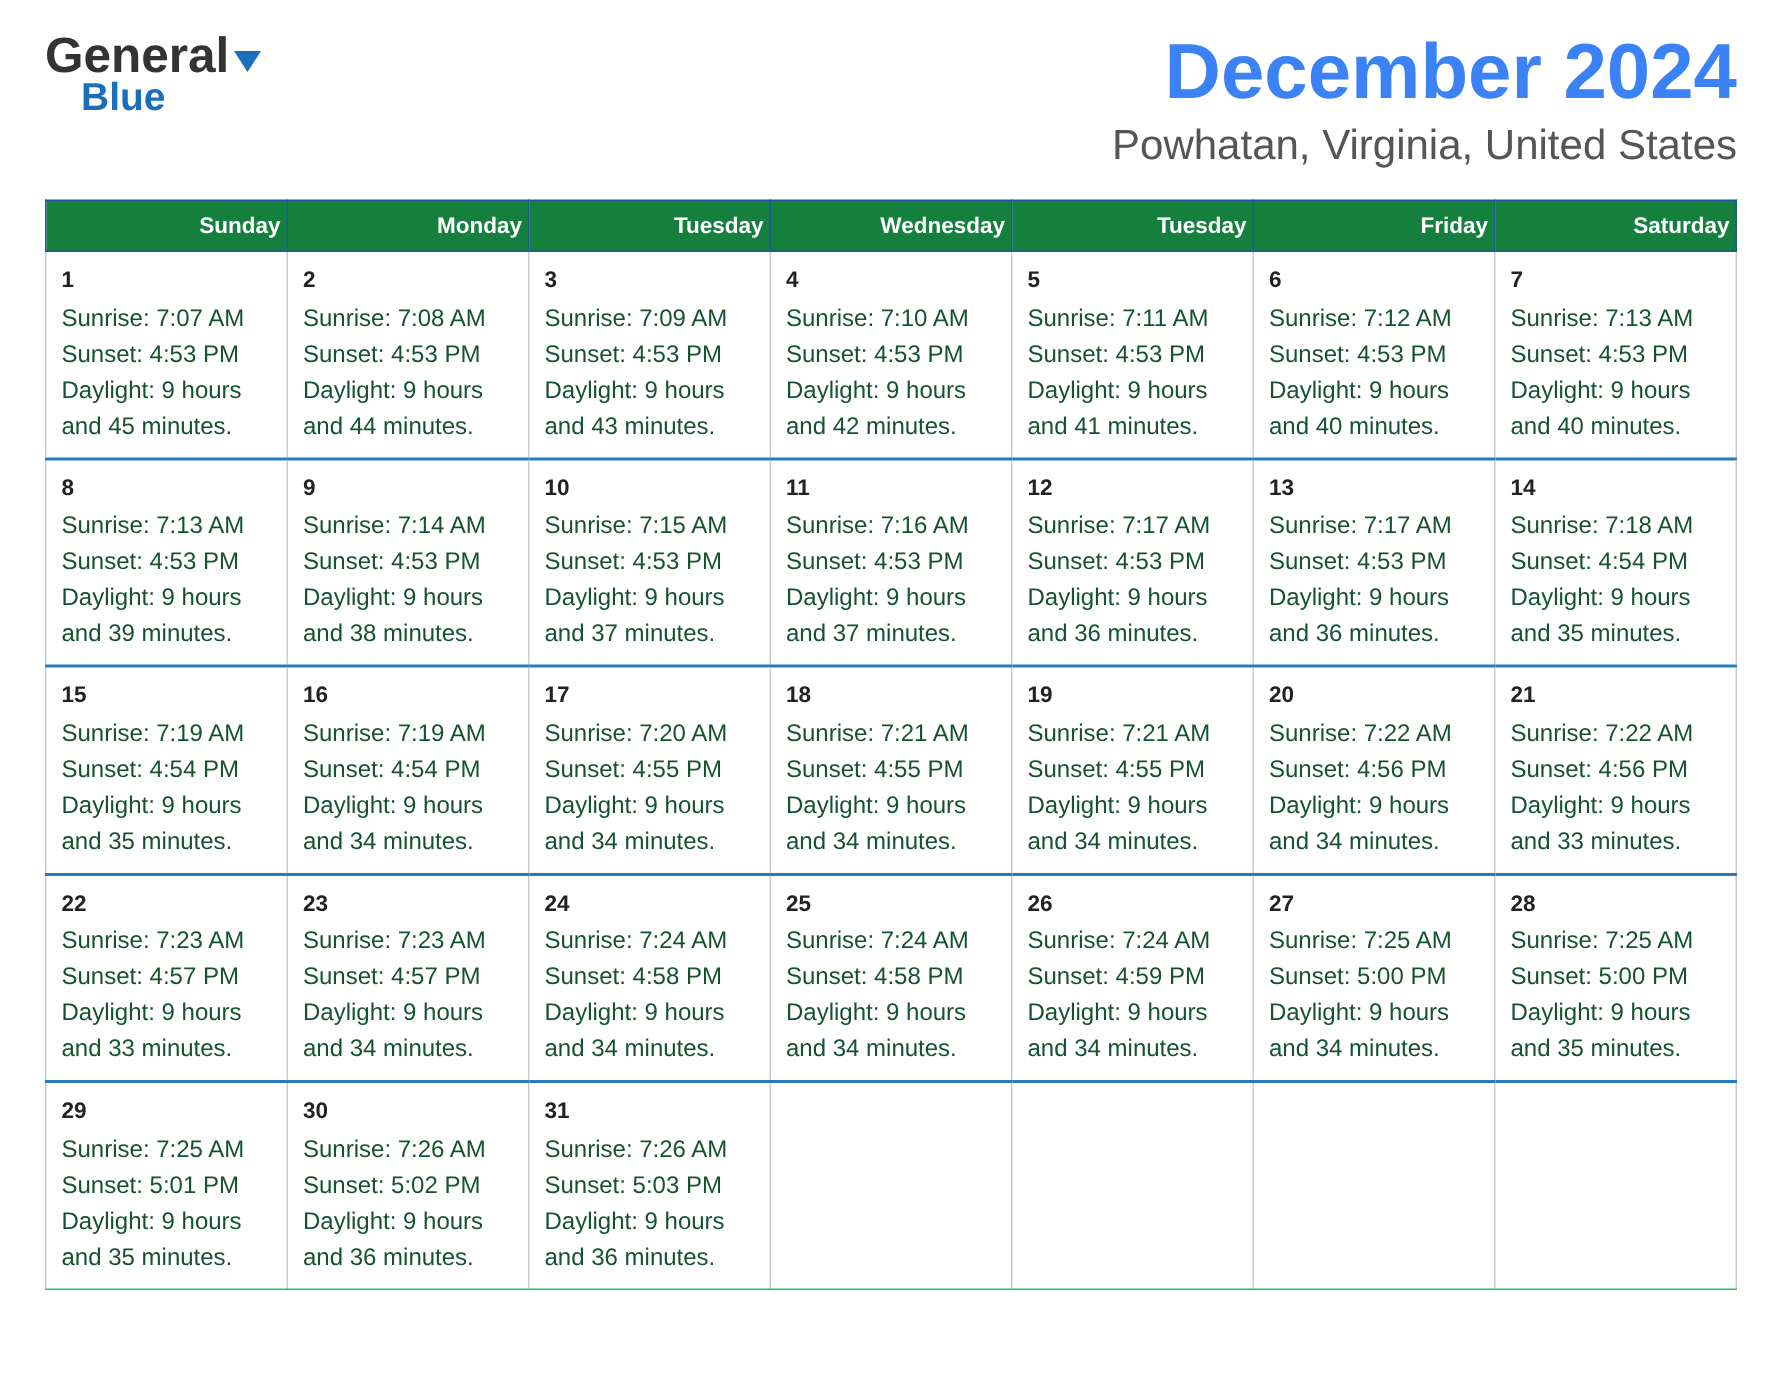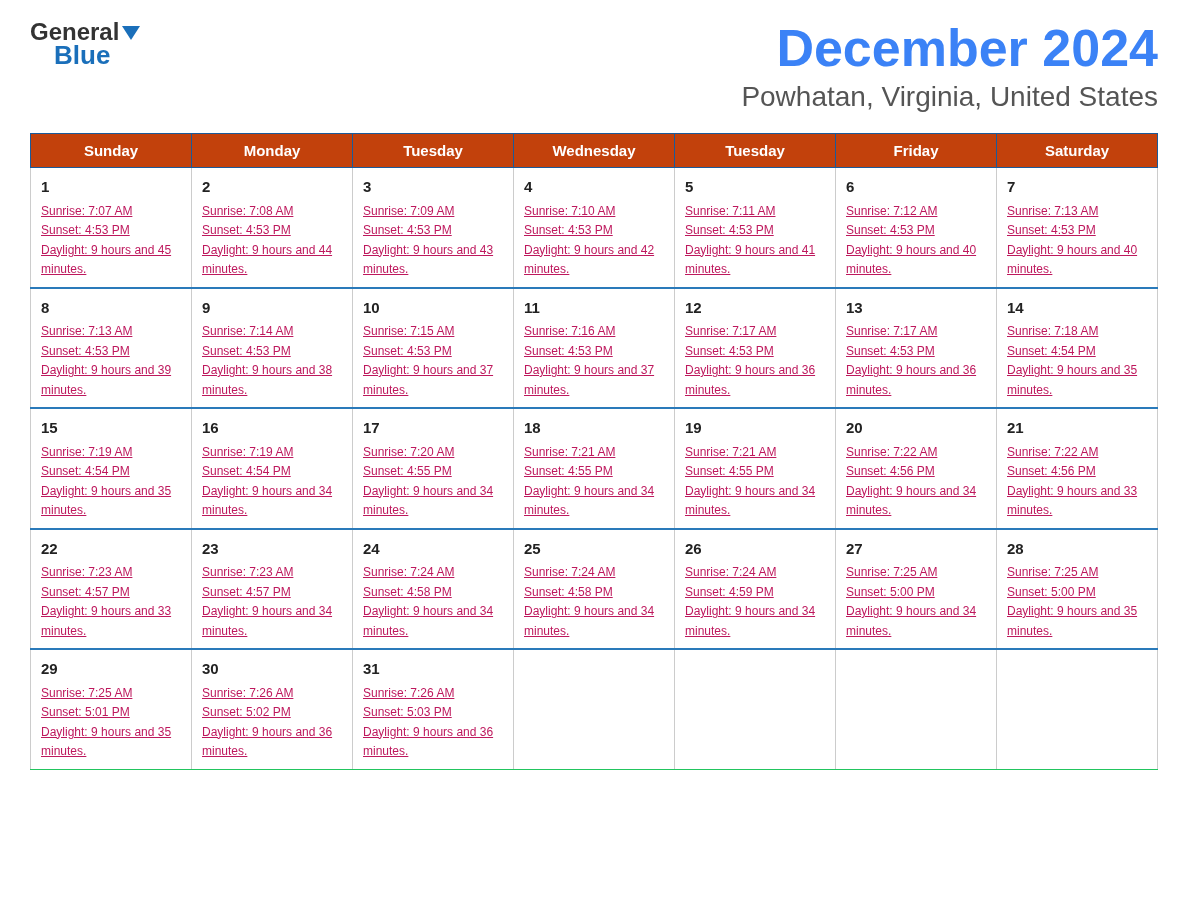--- a/index.html
+++ b/index.html
@@ -29,49 +29,48 @@
       font-size: 28px;
       color: #555;
       margin-top: 4px;
     }
     .calendar-table {
       width: 100%;
       border-collapse: collapse;
       border: 1px solid #aaa;
     }
     .calendar-table th {
-      background-color: #c2410c;
+      background-color: #15803d;
       color: #fff;
       font-size: 15px;
       font-weight: bold;
-      padding: 8px 28px;
-      text-align: center;
+      padding: 8px 4px;
+      text-align: right;
       border: 1px solid #1a5a9a;
     }
     .calendar-table td {
       vertical-align: top;
       padding: 8px 10px;
       border: 1px solid #ccc;
       font-size: 13px;
       color: #333;
       line-height: 1.5;
       width: 14.28%;
       min-height: 90px;
     }
     .day-number {
       font-size: 15px;
       font-weight: bold;
       color: #222;
       display: block;
       margin-bottom: 2px;
     }
     .day-info {
-      font-size: 12px;
-      color: #be185d;
-      text-decoration: underline;
+      font-size: 16px;
+      color: #14532d;
     }
     tr.week-row td {
       border-bottom: 2px solid #2a7aba;
     }
     .last-row td {
       border-bottom: 1px solid #22c55e;
     }
     .empty {
       background: #fff;
     }
@@ -79,21 +78,21 @@
     .logo-container {
       display: flex;
       flex-direction: column;
       line-height: 1;
     }
     .logo-top {
       display: flex;
       align-items: baseline;
     }
     .logo-general {
-      font-size: 24px;
+      font-size: 33px;
       font-weight: bold;
       color: #333;
     }
     .logo-triangle {
       display: inline-block;
       width: 0;
       height: 0;
       border-left: 9px solid transparent;
       border-right: 9px solid transparent;
       border-top: 14px solid #1a6fba;

